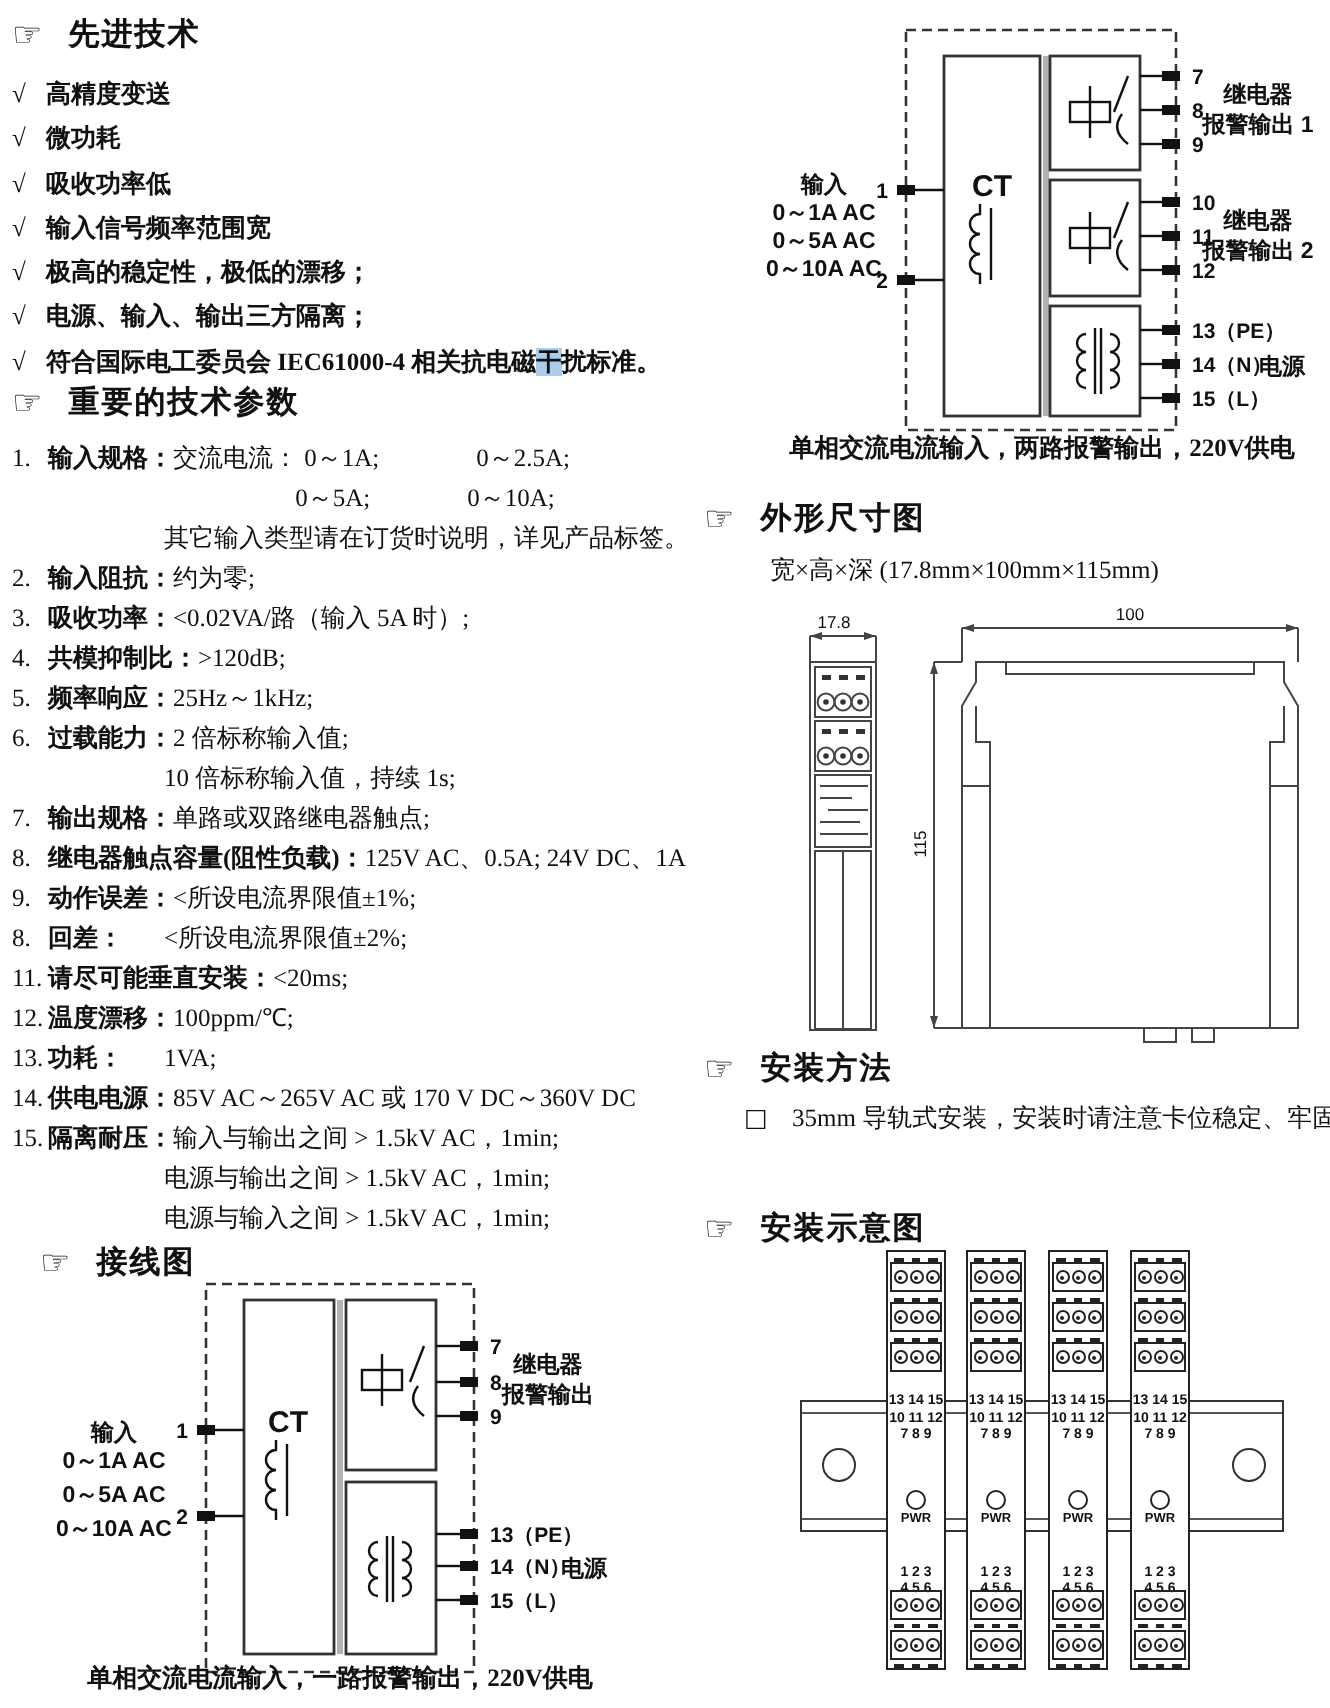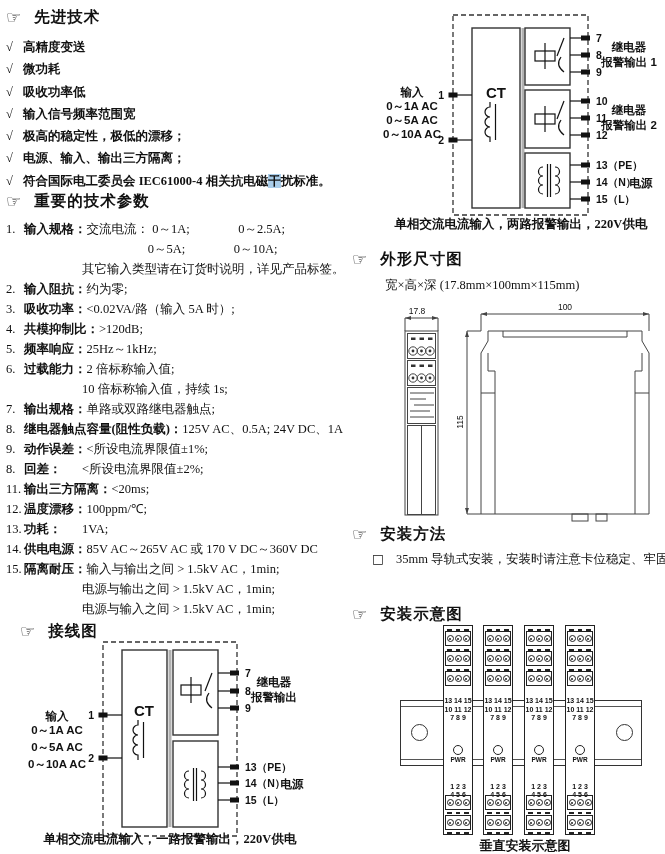--- a/index.html
+++ b/index.html
@@ -115,21 +115,21 @@
       <div class="prow"><span class="pnum"></span><span class="plabel"></span><span></span><span class="pv1">10 倍标称输入值，持续 1s;</span><span></span></div>
 
       <div class="prow"><span class="pnum">7.</span><span class="plabel">输出规格：</span><span></span><span class="pv1">单路或双路继电器触点;</span><span></span></div>
 
       <div class="prow"><span class="pnum">8.</span><span class="plabel">继电器触点容量(阻性负载)：</span><span></span><span class="pv1">125V AC、0.5A; 24V DC、1A</span><span></span></div>
 
       <div class="prow"><span class="pnum">9.</span><span class="plabel">动作误差：</span><span></span><span class="pv1">&lt;所设电流界限值±1%;</span><span></span></div>
 
       <div class="prow"><span class="pnum">8.</span><span class="plabel">回差：</span><span></span><span class="pv1">&lt;所设电流界限值±2%;</span><span></span></div>
 
-      <div class="prow"><span class="pnum">11.</span><span class="plabel">输出三方隔离：</span><span></span><span class="pv1">&lt;20ms;</span><span></span></div>
+      <div class="prow"><span class="pnum">11.</span><span class="plabel">请尽可能垂直安装：</span><span></span><span class="pv1">&lt;20ms;</span><span></span></div>
 
       <div class="prow"><span class="pnum">12.</span><span class="plabel">温度漂移：</span><span></span><span class="pv1">100ppm/℃;</span><span></span></div>
 
       <div class="prow"><span class="pnum">13.</span><span class="plabel">功耗：</span><span></span><span class="pv1">1VA;</span><span></span></div>
 
       <div class="prow"><span class="pnum">14.</span><span class="plabel">供电电源：</span><span></span><span class="pv1">85V AC～265V AC 或 170 V DC～360V DC</span><span></span></div>
 
       <div class="prow"><span class="pnum">15.</span><span class="plabel">隔离耐压：</span><span></span><span class="pv1">输入与输出之间 &gt; 1.5kV AC，1min;</span><span></span></div>
 
       <div class="prow"><span class="pnum"></span><span class="plabel"></span><span></span><span class="pv1">电源与输出之间 &gt; 1.5kV AC，1min;</span><span></span></div>
@@ -644,15 +644,14 @@
               <div class="dashes">
                 <i></i>
                 <i></i>
                 <i></i>
               </div>
             </div>
           </div>
         </div>
       </div>
   </div>
-  <div class="cap" style="left:430px;top:837px;width:190px;font-size:13px">垂直安装示意图</div>
 
 </div>
 
 </body></html>

